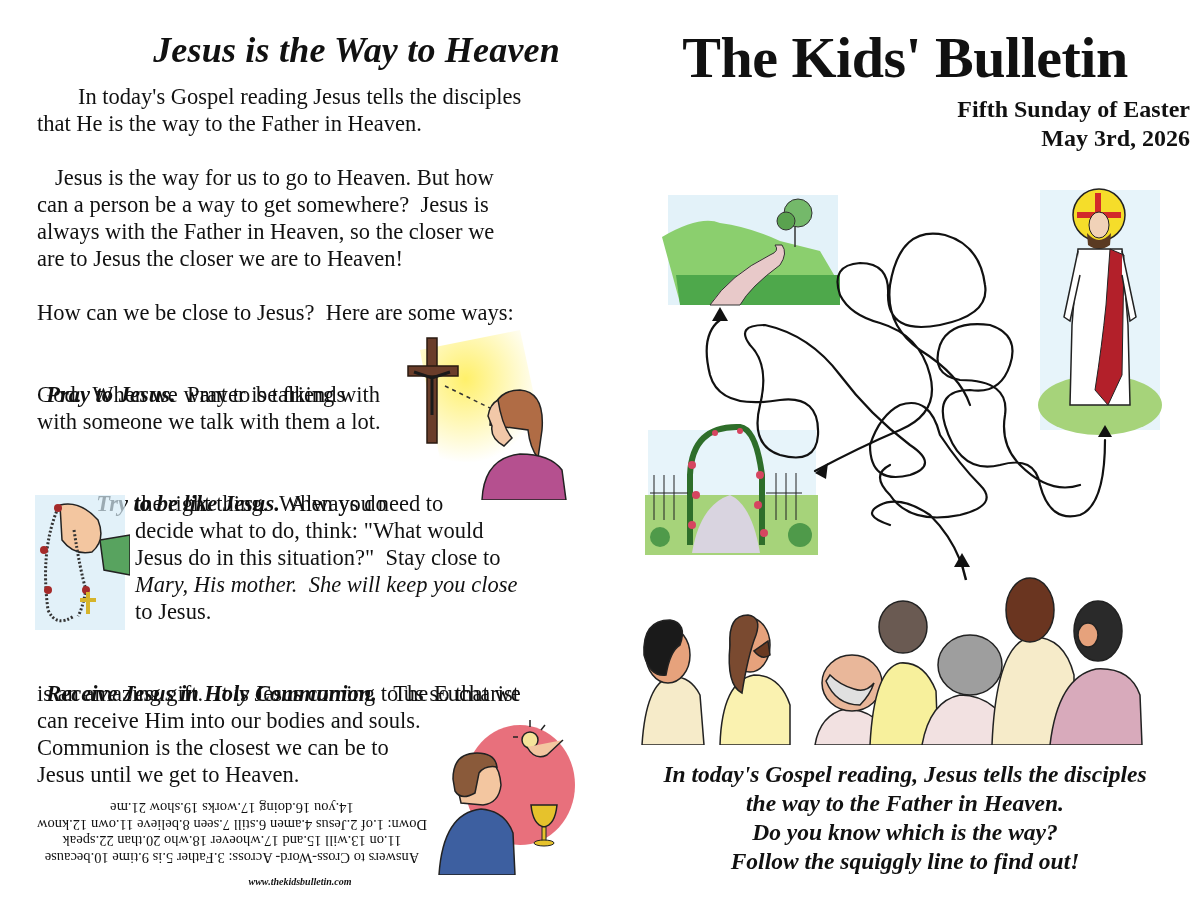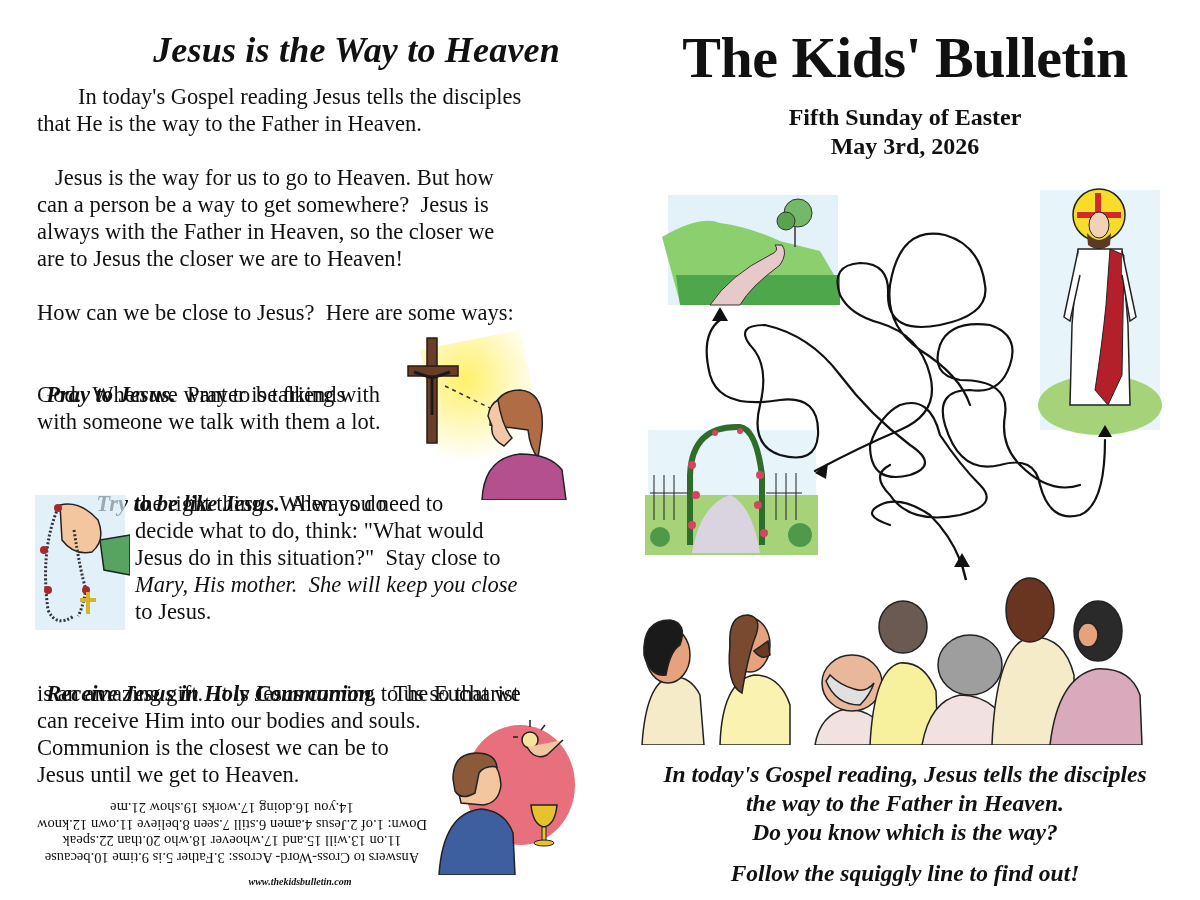--- a/index.html
+++ b/index.html
@@ -2,21 +2,21 @@
 <html><head>
 <meta charset="utf-8">
 <style>
   html, body { margin:0; padding:0; background:#ffffff; }
   body { width:1200px; height:900px; position:relative; overflow:hidden; font-family:"Liberation Serif", serif; color:#111; }
   .abs { position:absolute; }
   .title-left { left:30px; top:28px; width:530px; text-align:right; font-size:36px; font-weight:bold; font-style:italic; line-height:44px; letter-spacing:0.2px; }
   .p { position:absolute; font-size:22.5px; line-height:27px; white-space:pre; }
   .b { font-weight:bold; font-style:italic; }
   .title-right { left:620px; top:22px; width:570px; text-align:center; font-size:58px; font-weight:bold; line-height:72px; letter-spacing:-0.5px; }
-  .sub { left:620px; width:570px; text-align:center; font-size:24px; font-weight:bold; line-height:28px;margin-top:8px; }
+  .sub { left:620px; width:570px; text-align:right; font-size:24px; font-weight:bold; line-height:28px; }
   .caption { left:620px; width:570px; text-align:center; font-size:23.5px; font-weight:bold; font-style:italic; line-height:29px; }
   .answers { left:22px; top:800px; width:420px; text-align:center; font-size:14.5px; line-height:16.5px; transform:rotate(180deg); }
   .answers div { white-space:pre; }
   .url { left:150px; top:876px; width:300px; text-align:center; font-size:10px; font-weight:bold; font-style:italic; }
   svg { position:absolute; }
 </style>
 </head>
 <body>
 
 <div class="abs title-left">Jesus is the Way to Heaven</div>
@@ -223,13 +223,13 @@
 
     <path d="M420 180 Q428 112 466 104 Q500 102 510 130 L512 180 Z" fill="#d8aabb"></path>
     <ellipse cx="468" cy="66" rx="24" ry="30" fill="#2a2a2a"></ellipse>
     <ellipse cx="458" cy="70" rx="10" ry="12" fill="#e6a27c"></ellipse>
   </g>
 </svg>
 
 <div class="abs caption" style="top:760px;">In today's Gospel reading, Jesus tells the disciples</div>
 <div class="abs caption" style="top:789px;">the way to the Father in Heaven.</div>
 <div class="abs caption" style="top:818px;">Do you know which is the way?</div>
-<div class="abs caption" style="top:847px;margin-top:12px;">Follow the squiggly line to find out!</div>
+<div class="abs caption" style="top:847px;">Follow the squiggly line to find out!</div>
 
 </body></html>

